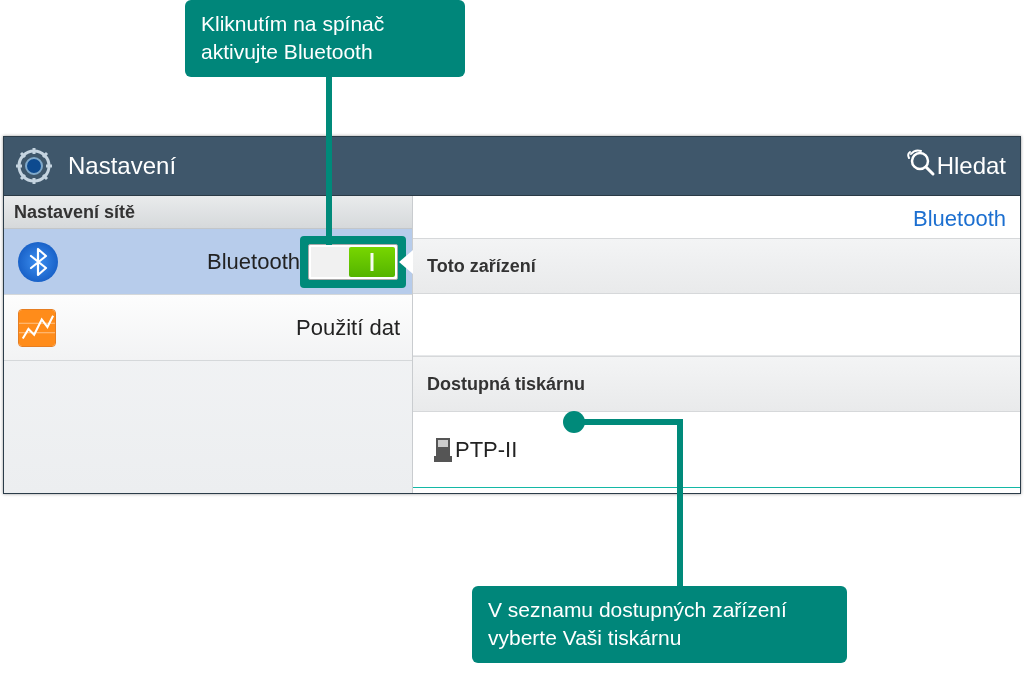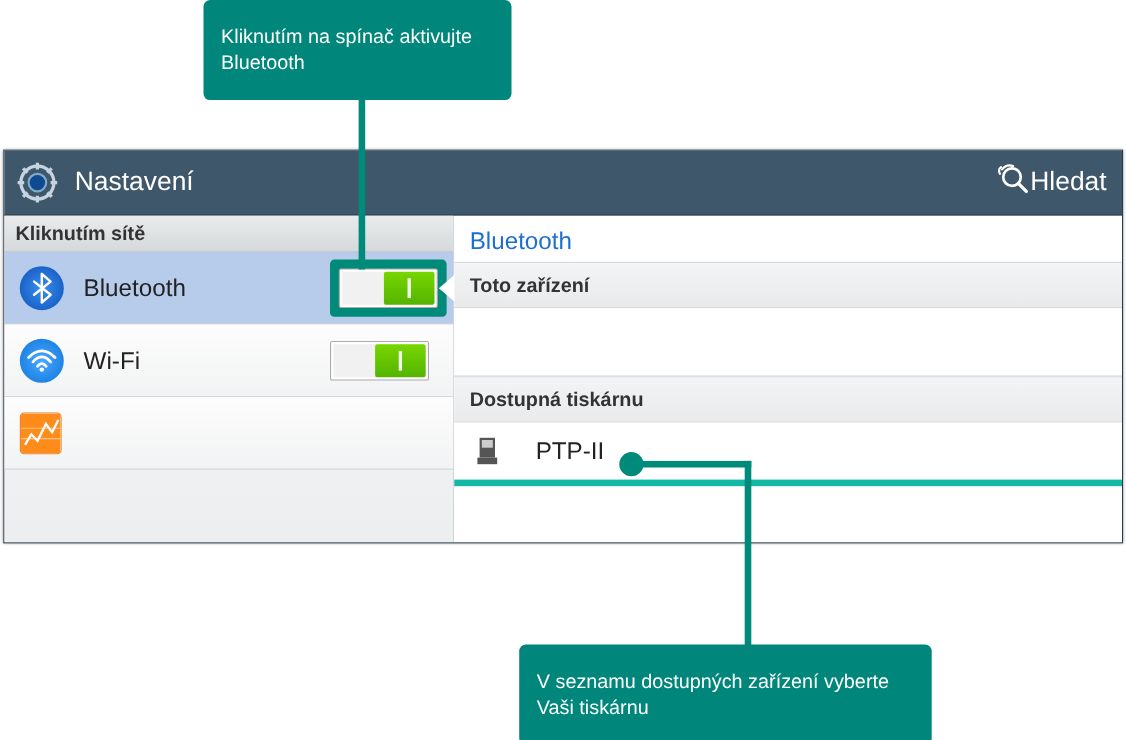--- a/index.html
+++ b/index.html
@@ -10,23 +10,23 @@
     height: 673px;
     position: relative;
     overflow: hidden;
   }
 
   
   .callout {
     position: absolute;
     background: #00867a;
     color: #fff;
-    font-size: 18px;
+    font-size: 21px;
     line-height: 1.35;
-    padding: 21px 16px;
+    padding: 10px 16px;
     border-radius: 6px;
     z-index: 50;
   }
   .callout-top {
     left: 185px;
     top: 0px;
     width: 280px;
     text-align: left;
   }
   .callout-bottom {
@@ -80,20 +80,21 @@
     position: absolute;
     left: 3px;
     top: 136px;
     width: 1018px;
     height: 358px;
     border: 1px solid #2b3c49;
     box-shadow: 0 0 3px rgba(0,0,0,0.4);
     background: #fff;
     display: flex;
     flex-direction: column;
+    text-align: right;
   }
 
   
   .header-bar {
     height: 59px;
     background: #3f576b;
     display: flex;
     align-items: center;
     justify-content: space-between;
     padding: 0 14px 0 10px;
@@ -259,39 +260,39 @@
   }
   .main-title {
     color: #1c6fd0;
     font-size: 22px;
     padding: 10px 14px 6px;
   }
   .section-header {
     background: linear-gradient(#f3f4f5, #e9eaeb);
     border-top: 1px solid #d6d8da;
     border-bottom: 1px solid #d6d8da;
-    height: 42px;
+    height: 56px;
     display: flex;
     align-items: center;
     padding-left: 14px;
     font-size: 18px;
     font-weight: bold;
     color: #333;
   }
   .blank-row {
     height: 62px;
     border-bottom: 1px solid #e6e8ea;
   }
   .device-row {
-    height: 58px;
+    height: 76px;
     display: flex;
     align-items: center;
     padding-left: 20px;
-    gap: 34px;
-    border-bottom: 6px solid #14b8a6;
+    gap: 2px;
+    border-bottom: 1px solid #14b8a6;
   }
   .device-icon {
     width: 20px; height: 28px;
     display: flex;
     align-items: flex-start;
   }
   .device-name {
     font-size: 22px;
     color: #222;
   }
@@ -341,63 +342,48 @@
         </svg>
       </span>
       <span>Hledat</span>
     </div>
   </div>
 
   <div class="body-split">
 
     <div class="sidebar">
       <div class="sidebar-section-header">
-        <span>Kliknutím sítě</span>
+        <span>Nastavení sítě</span>
       </div>
 
       <div class="sidebar-item selected">
         <div class="sidebar-icon icon-bluetooth">
           <svg width="22" height="30" viewBox="0 0 22 30">
             <path d="M 11 2 L 11 28 L 19 21 L 4 9 M 11 2 L 19 9 L 4 21" fill="none" stroke="#fff" stroke-width="2.2" stroke-linejoin="round" stroke-linecap="round"></path>
           </svg>
         </div>
         <span class="sidebar-label">Bluetooth</span>
         <div class="toggle-highlight">
           <div class="toggle on">
             <div class="knob"></div>
           </div>
         </div>
       </div>
 
-      <div class="sidebar-item">
-        <div class="sidebar-icon icon-wifi">
-          <svg width="28" height="22" viewBox="0 0 28 22">
-            <path d="M 2 8 Q 14 -4 26 8" fill="none" stroke="#fff" stroke-width="2.5" stroke-linecap="round"></path>
-            <path d="M 6 12 Q 14 3 22 12" fill="none" stroke="#fff" stroke-width="2.5" stroke-linecap="round"></path>
-            <path d="M 10 16 Q 14 11 18 16" fill="none" stroke="#fff" stroke-width="2.5" stroke-linecap="round"></path>
-            <circle cx="14" cy="19" r="2" fill="#fff"></circle>
-          </svg>
-        </div>
-        <span class="sidebar-label">Wi-Fi</span>
-        <div class="toggle-wrap">
-          <div class="toggle on">
-            <div class="knob"></div>
-          </div>
-        </div>
-      </div>
 
       <div class="sidebar-item">
         <div class="sidebar-icon icon-datausage">
           <svg width="38" height="38" viewBox="0 0 38 38">
             <rect x="0" y="0" width="38" height="38" fill="#ff8c1a"></rect>
             <polyline points="4,30 10,20 16,26 24,10 30,18 36,6" fill="none" stroke="#fff" stroke-width="2.2"></polyline>
             <line x1="0" y1="14" x2="38" y2="14" stroke="rgba(255,255,255,0.5)"></line>
             <line x1="0" y1="24" x2="38" y2="24" stroke="rgba(255,255,255,0.5)"></line>
           </svg>
         </div>
+        <span class="sidebar-label">Použití dat</span>
       </div>
 
     </div>
 
     <div class="main-panel">
       <div class="main-title">Bluetooth</div>
 
       <div class="section-header">
         <span>Toto zařízení</span>
       </div>

